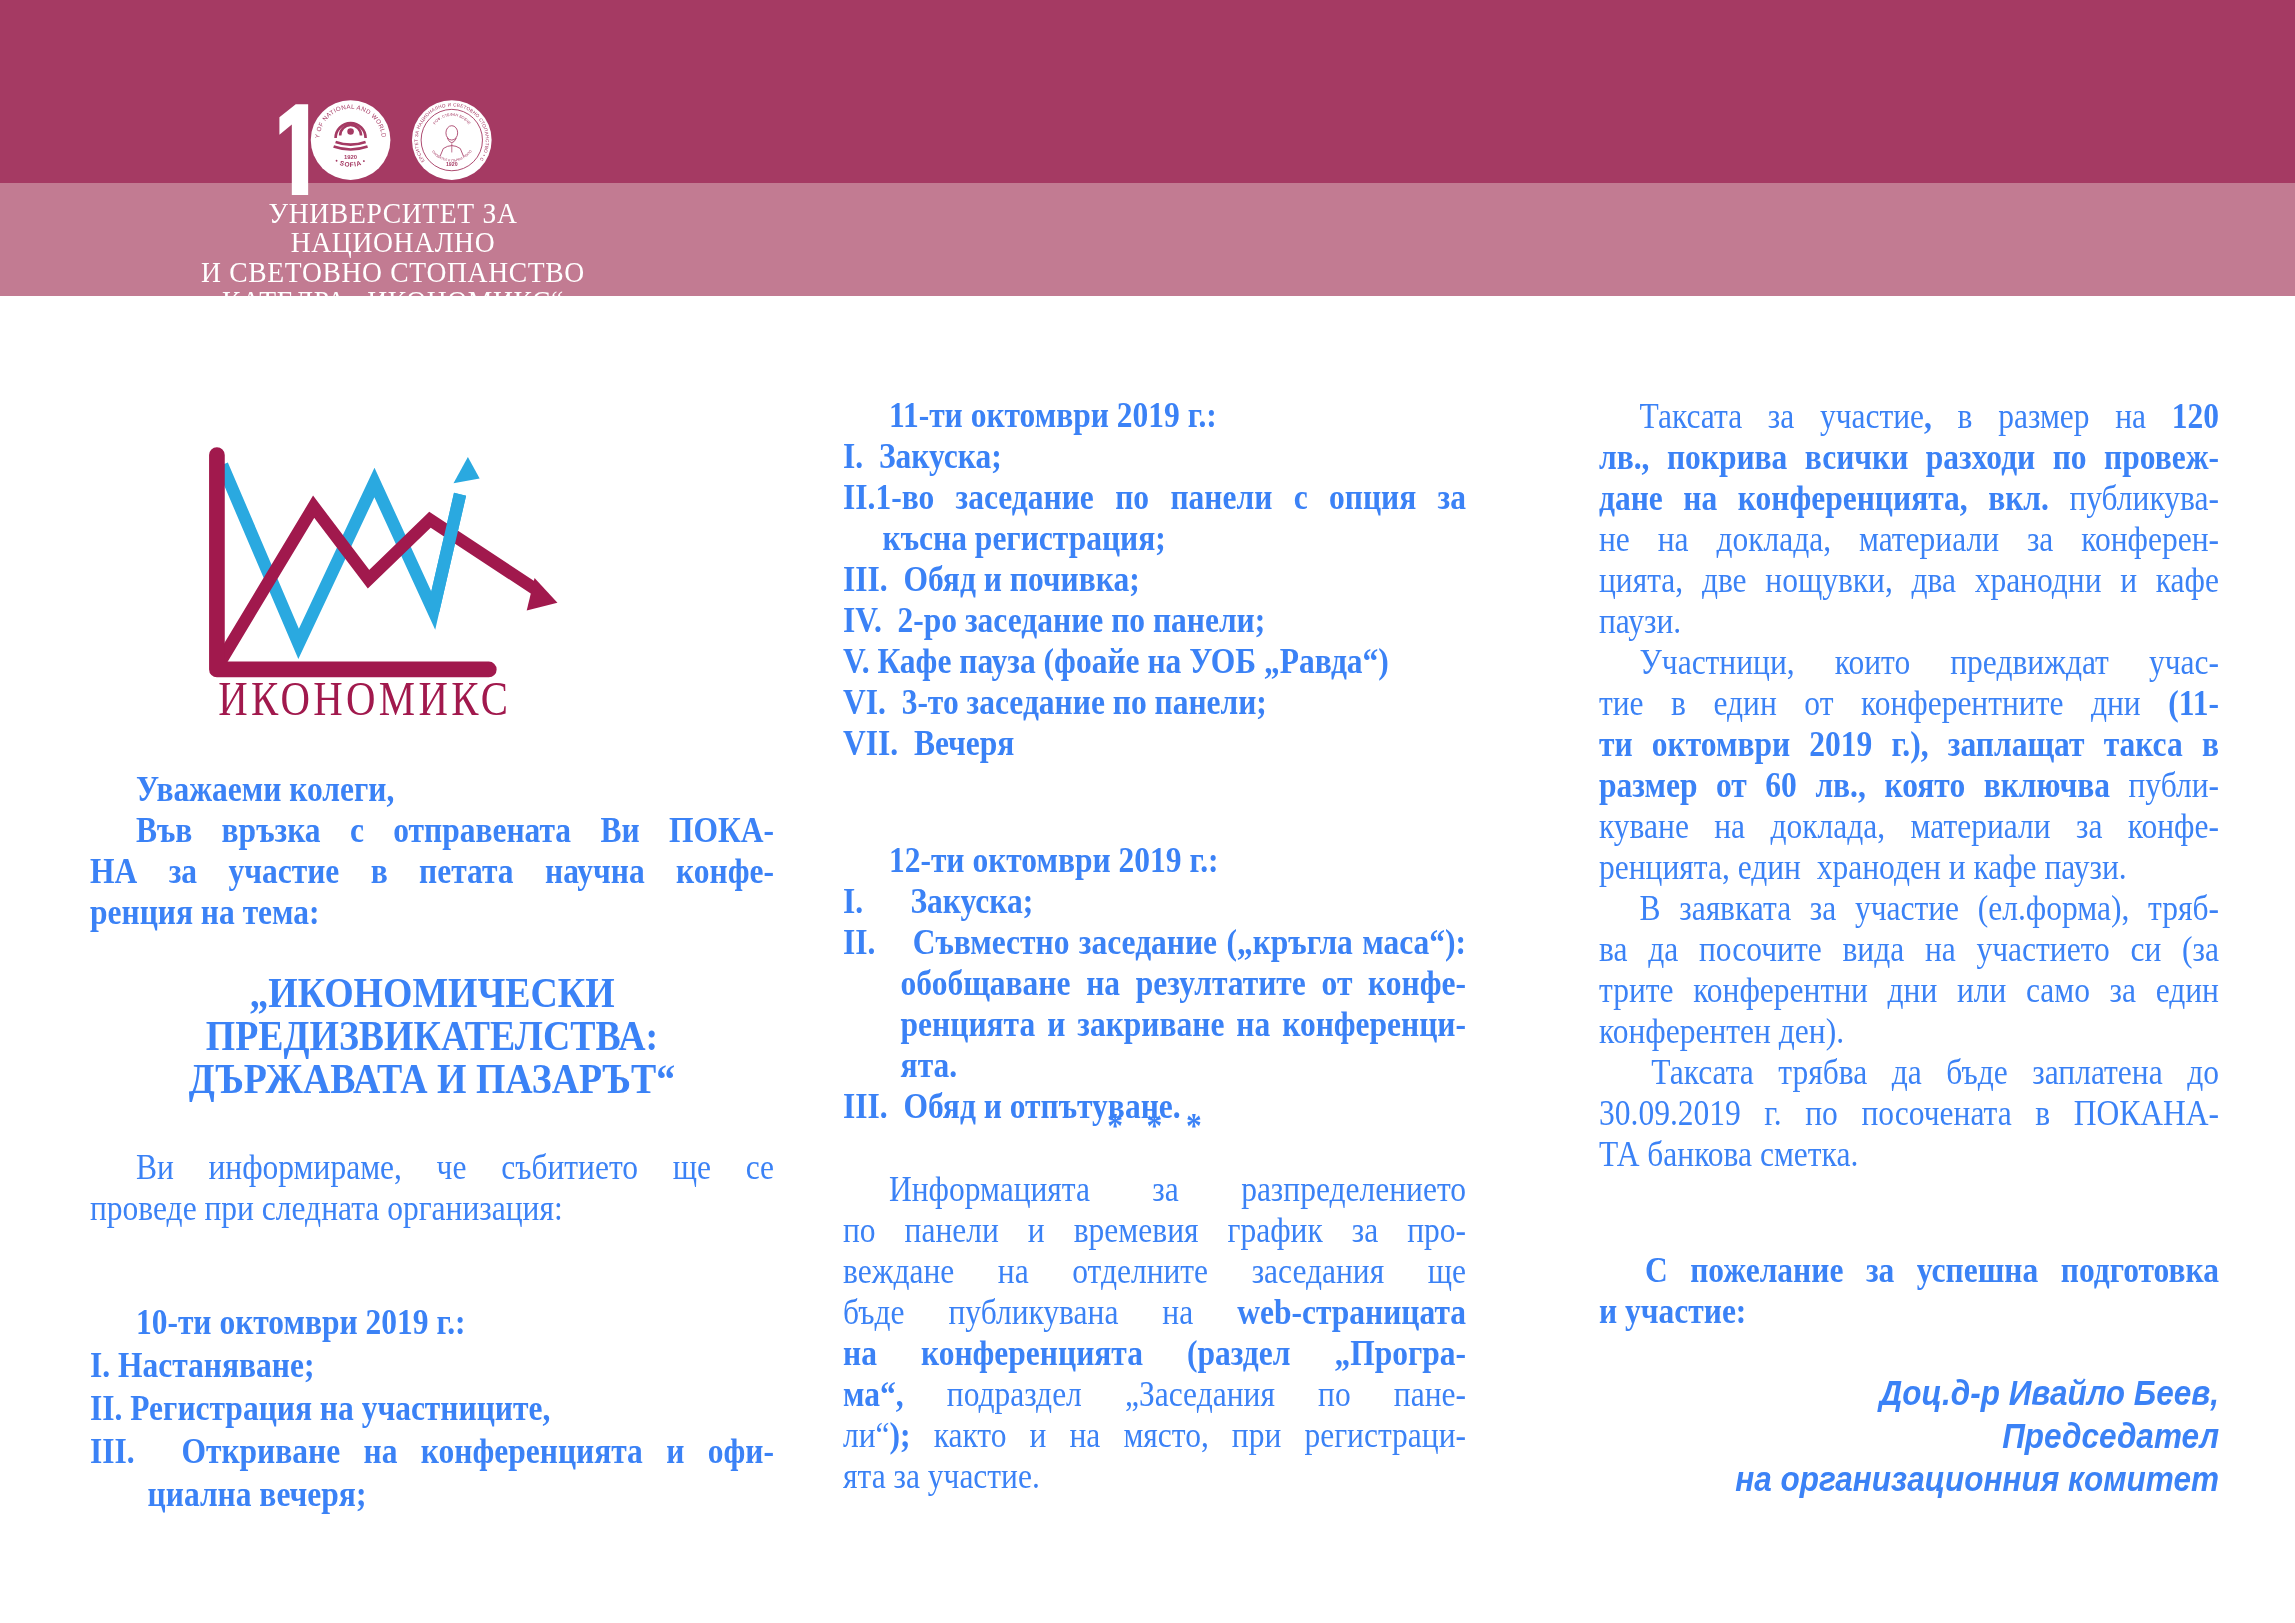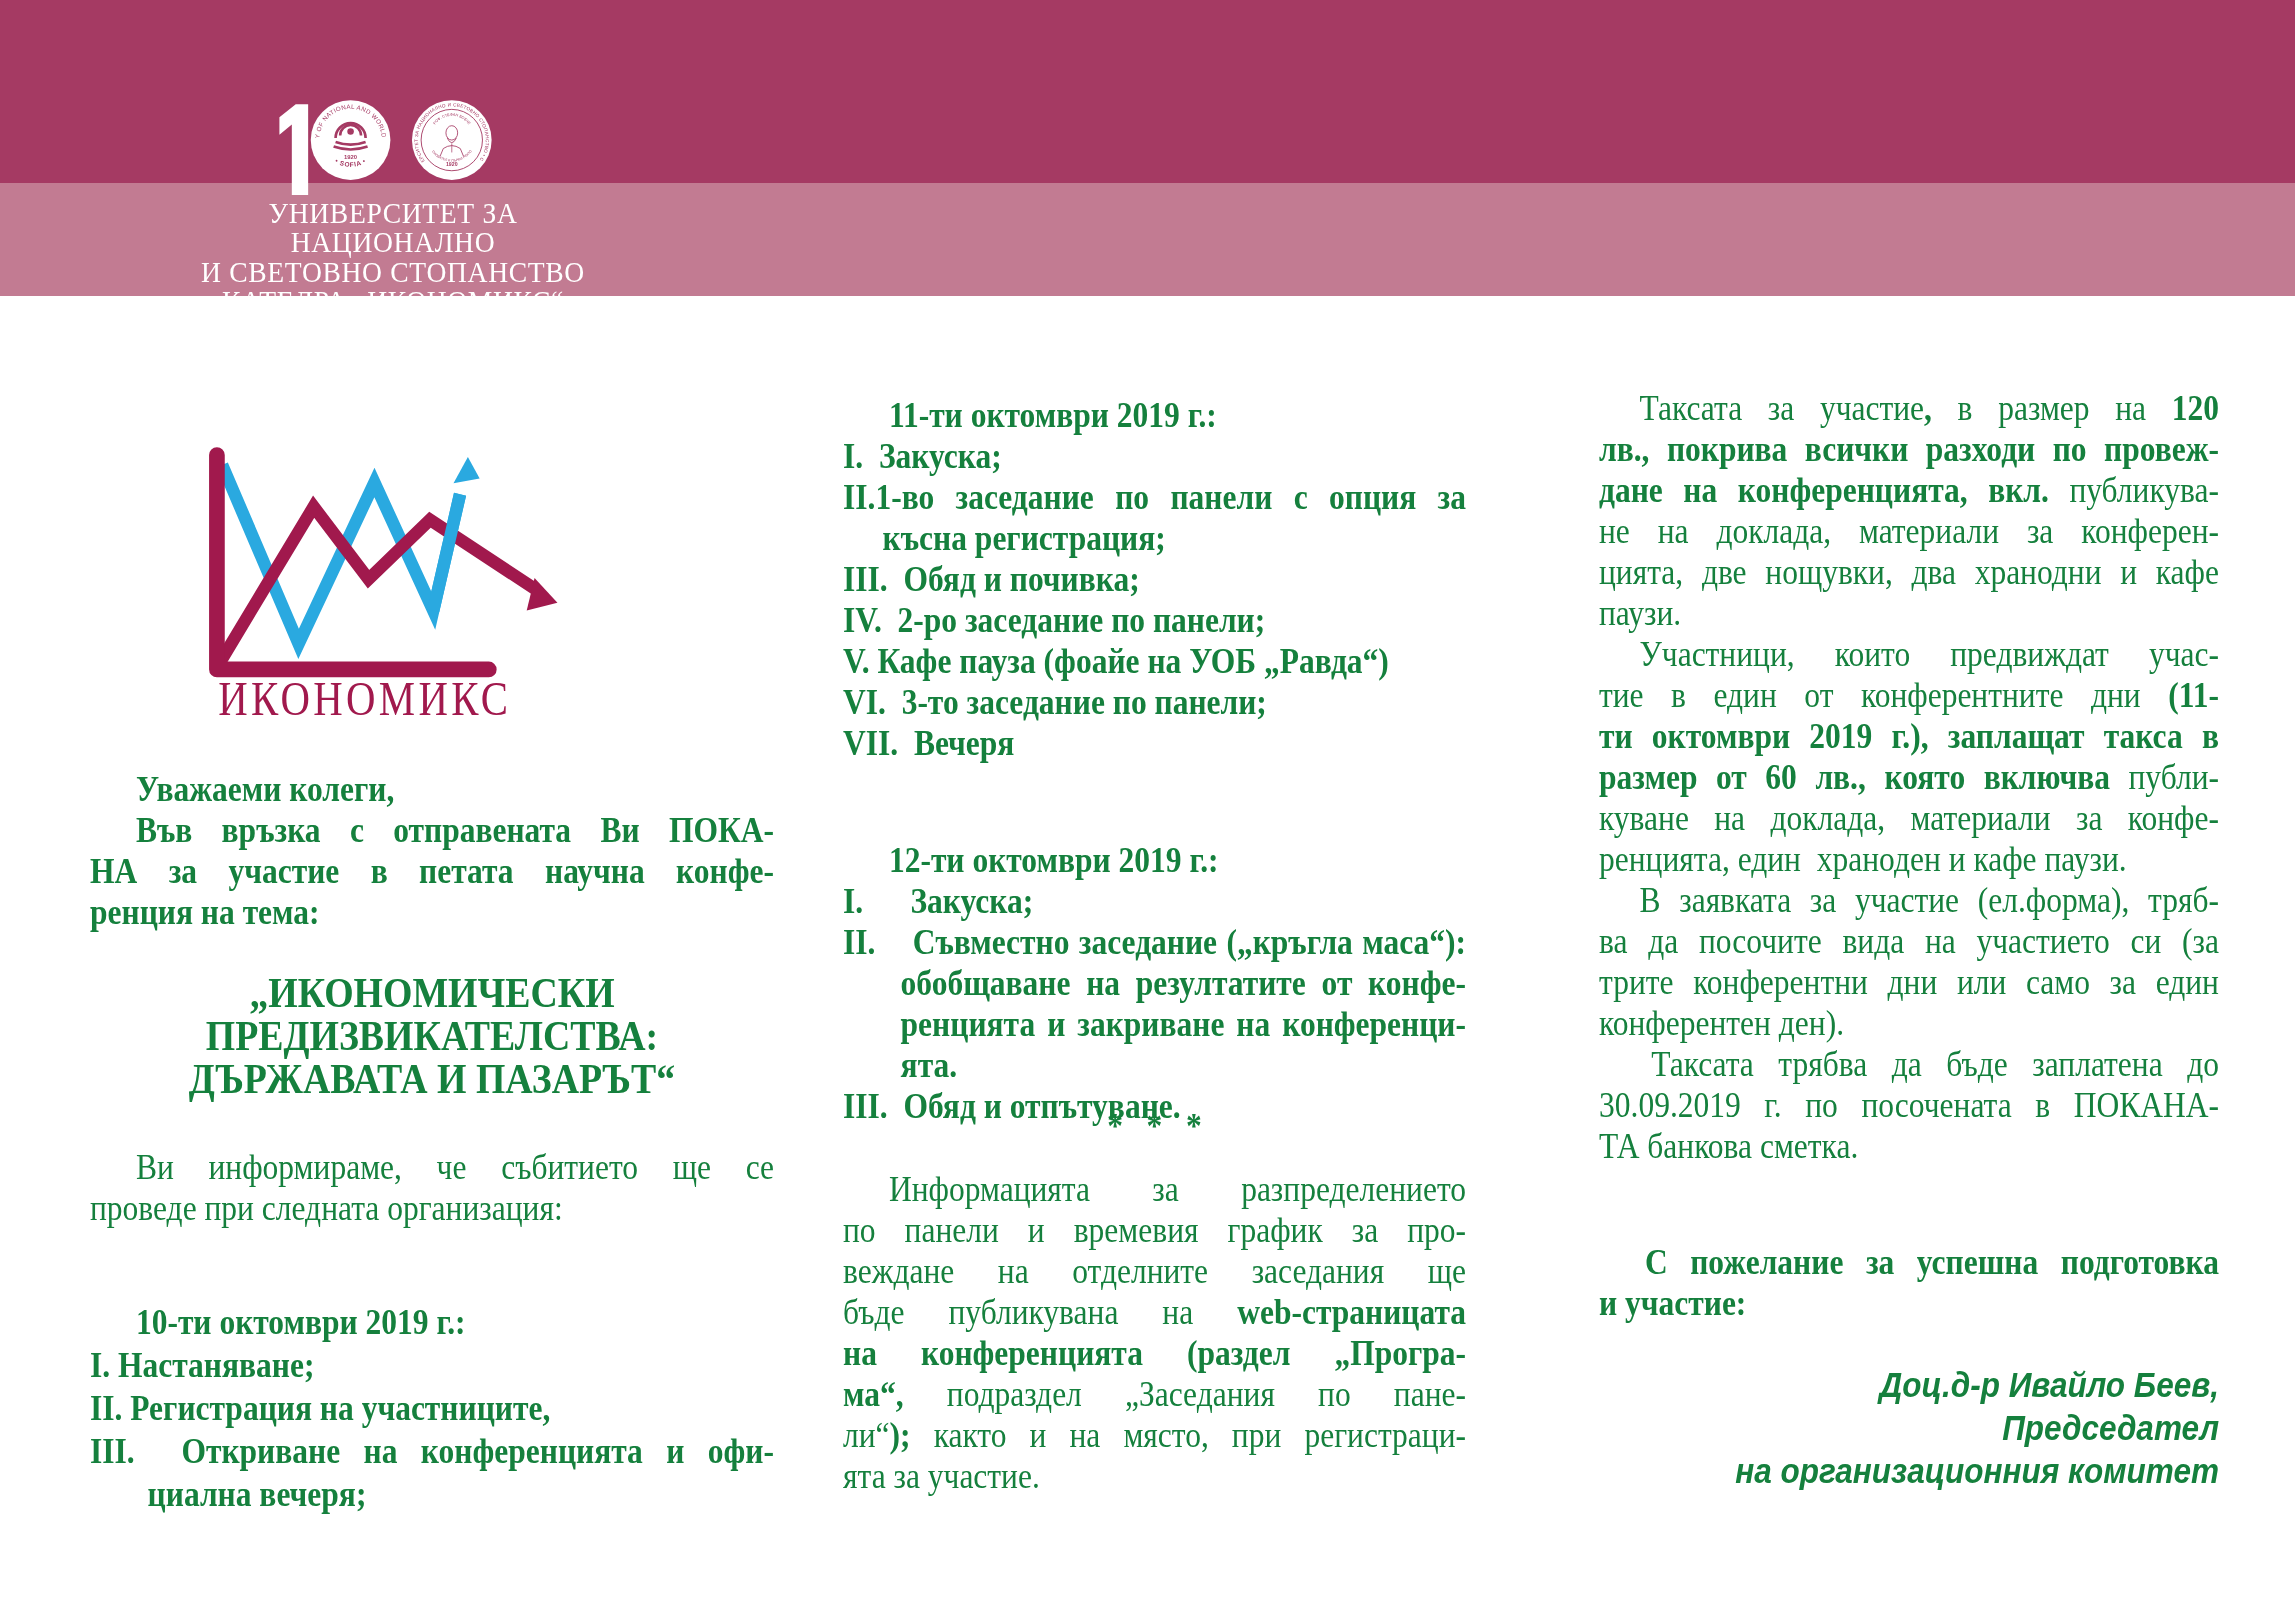--- a/index.html
+++ b/index.html
@@ -21,25 +21,25 @@
   
   .logo100{position:absolute;left:262px;top:95px;}
   
   .econ-chart{position:absolute;left:196px;top:445px;}
   .econ-label{
     position:absolute;left:196px;top:675px;width:296px;text-align:center;
     color:#a1194d;font-size:48px;line-height:48px;letter-spacing:3.9px;
     transform:scaleX(.85);white-space:nowrap;
   }
   
-  .col{position:absolute;color:#15803d;font-size:35px;line-height:41px;}
+  .col{position:absolute;color:#3b82f6;font-size:35px;line-height:41px;}
   .col .fit{transform:scaleX(.9);transform-origin:0 0;width:111.111%;}
   #col1{left:90px;top:769px;width:684px;}
   #col2{left:843px;top:395px;width:623px;}
-  #col3{left:1599px;top:388px;width:620px;}
+  #col3{left:1599px;top:396px;width:620px;}
   .line{white-space:pre-wrap;}
   .j{text-align:justify;text-align-last:justify;}
   .center{text-align:center;text-align-last:center;}
   .ind{text-indent:51px;}
   .ind62{text-indent:45px;}
   .ind80{text-indent:58px;}
   .pl60{padding-left:44px;}
   .pl88{padding-left:64px;}
   .bold .line{font-weight:bold;}
   .title-block{font-size:42px;line-height:43px;font-weight:bold;margin-top:39px;}

